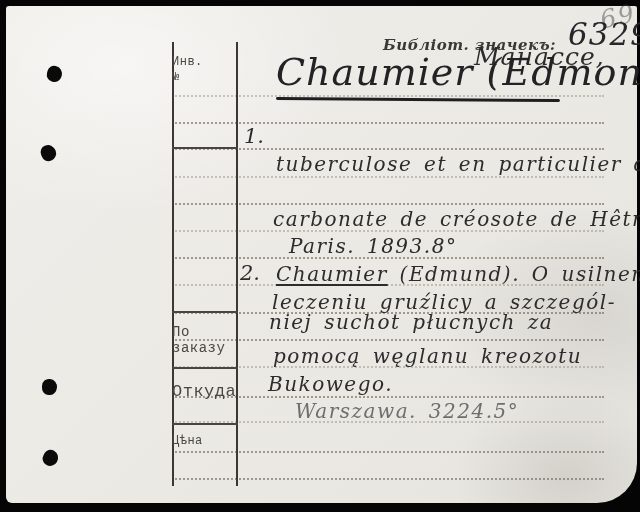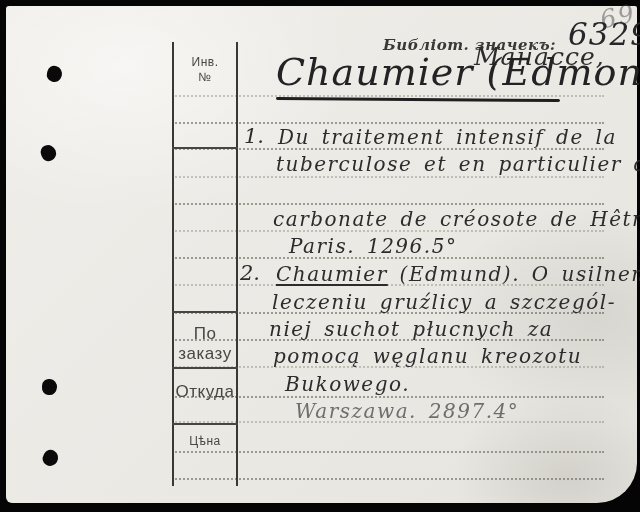--- a/index.html
+++ b/index.html
@@ -14,22 +14,22 @@
           linear-gradient(135deg,#f0eeea 0%,#ebe9e4 55%,#e6e4de 100%);
         border-radius:3px 2px 40px 6px;}
   
   .hole{position:absolute;width:15px;height:16px;background:#0a0a0a;border-radius:46% 54% 52% 48%;}
   
   .rl{position:absolute;left:166px;width:432px;height:0;border-top:2px dotted rgba(125,117,103,.38);}
   .rl.dk{border-top:2px dotted rgba(110,102,88,.62);}
   
   .vline{position:absolute;top:36px;width:2px;height:444px;background:#3b3833;}
   .divline{position:absolute;left:166px;width:66px;height:2px;background:#49453e;}
-  .collabel{position:absolute;left:166px;width:66px;text-align:center;
-            font-family:Liberation Sans, sans-serif;
+  .collabel{position:absolute;left:166px;width:66px;
+            font-family:Liberation Mono, monospace;
             font-size:12px;color:#4a4742;letter-spacing:.5px;}
   
   .hw{position:absolute;font-style:italic;color:#2d2b2c;letter-spacing:1.5px;word-spacing:4px;
       font-size:20px;white-space:nowrap;}
   .hw.pencil{color:#6e6e6e;}
   .num{position:absolute;font-style:italic;font-size:21px;color:#2d2b2c;}
   .title-hw{position:absolute;left:270px;top:44px;font-style:italic;font-size:38px;
             color:#242225;letter-spacing:1px;white-space:nowrap;}
   .title-underline{position:absolute;left:270px;top:92px;width:284px;height:3px;
                    background:#201e20;transform:rotate(.4deg);border-radius:2px;}
@@ -72,40 +72,39 @@
 
     <div class="vline" style="left:166px"></div>
     <div class="vline" style="left:230px"></div>
     <div class="divline" style="top:141px"></div>
     <div class="divline" style="top:305px"></div>
     <div class="divline" style="top:361px"></div>
     <div class="divline" style="top:417px"></div>
 
     <div class="collabel" style="top:49px">Инв.</div>
     <div class="collabel" style="top:64px">№</div>
-    <div class="collabel" style="top:318px;font-size:17px">По заказу</div>
+    <div class="collabel" style="top:318px;font-size:14px">По заказу</div>
     <div class="collabel" style="top:376px;font-size:17px">Откуда</div>
     <div class="collabel" style="top:428px;font-size:12px">Цѣна</div>
 
     <div class="pencil-num">69</div>
     <div class="mark-label">Библіот. значекъ:</div>
     <div class="mark-value">Манассе,</div>
     <div class="card-number">6329.</div>
 
     <div class="title-hw">Chaumier (Edmond).</div>
     <div class="title-underline"></div>
 
     <div class="num" style="left:238px;top:118px">1.</div>
-    <div class="hw" style="left:272px;top:119px">Du traitement intensif de la</div>
     <div class="hw" style="left:270px;top:146px">tuberculose et en particulier de</div>
     <div class="hw" style="left:267px;top:201px">carbonate de créosote de Hêtre.</div>
-    <div class="hw" style="left:283px;top:228px">Paris. 1296.5°</div>
+    <div class="hw" style="left:283px;top:228px">Paris. 1893.8°</div>
 
     <div class="num" style="left:234px;top:255px">2.</div>
     <div class="hw" style="left:270px;top:256px"><u class="auth">Chaumier</u><span> (Edmund). O usilnem</span></div>
     <div class="hw" style="left:266px;top:284px">leczeniu gruźlicy a szczegól-</div>
-    <div class="hw" style="left:263px;top:311px">niej suchot płucnych za</div>
+    <div class="hw" style="left:263px;top:304px">niej suchot płucnych za</div>
     <div class="hw" style="left:267px;top:338px">pomocą węglanu kreozotu</div>
-    <div class="hw" style="left:279px;top:366px">Bukowego.</div>
-    <div class="hw pencil" style="left:289px;top:393px">Warszawa. 2897.4°</div>
+    <div class="hw" style="left:262px;top:366px">Bukowego.</div>
+    <div class="hw pencil" style="left:289px;top:393px">Warszawa. 3224.5°</div>
 
   </div>
 </div>
 
 </body></html>

